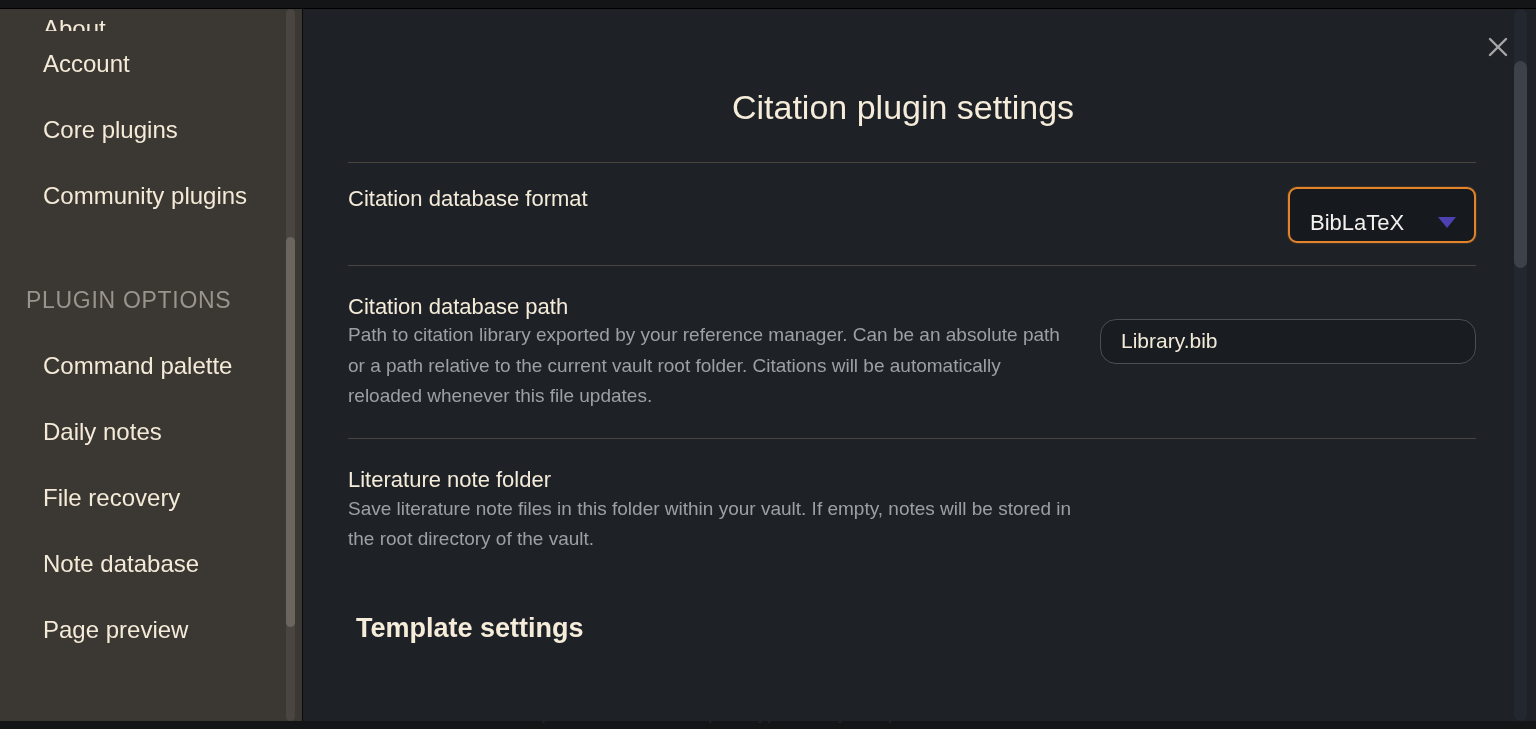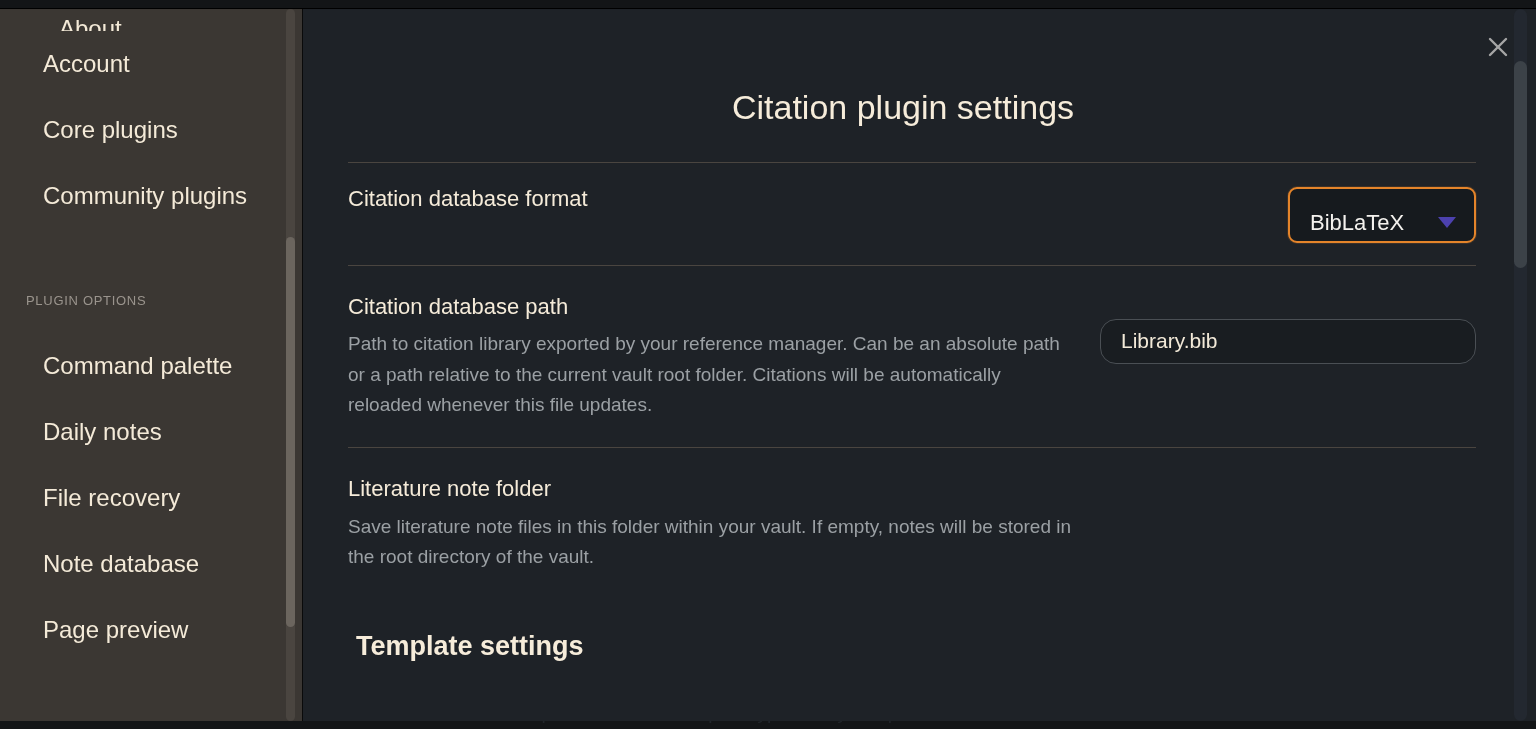--- a/index.html
+++ b/index.html
@@ -64,37 +64,37 @@
     color: #f4ead8;
     cursor: pointer;
     position: relative;
     white-space: nowrap;
   }
   .nav-item.clipped-top {
     height: 22px;
     align-items: flex-end;
     overflow: hidden;
   }
-  .nav-item.clipped-top > span { line-height: 24px; position: relative; top: 10px; margin-left: 16px; }
+  .nav-item.clipped-top > span { line-height: 24px; position: relative; top: 10px; }
   .nav-item.is-active {
     background: #1e2227;
   }
   .nav-item.is-active::before {
     content: "";
     position: absolute;
     left: 0; top: 0; bottom: 0;
     width: 5px;
     background: #f58a21;
   }
   .nav-section-header {
     height: 66px;
     display: flex;
     align-items: center;
     padding-left: 26px;
-    font-size: 13px;
+    font-size: 23px;
     letter-spacing: .7px;
     color: #9a948d;
     text-transform: none;
     white-space: nowrap;
   }
   .nav-gap { height: 38px; }
 
   #sidebar-scrollbar {
     position: absolute;
     top: 0;
@@ -169,21 +169,21 @@
   .setting-row.row-compact { padding: 22px 0; }
 
   .setting-info { flex: 1 1 auto; min-width: 0; max-width: 730px; }
   .setting-name {
     font-size: 22px;
     color: #f5ebd9;
     line-height: 1.25;
     white-space: nowrap;
   }
   .setting-desc {
-    margin-top: 9px;
+    margin-top: 0;
     font-size: 19px;
     line-height: 1.6;
     color: #9ba0a4;
   }
   .setting-control { flex: 0 0 auto; padding-top: 2px; }
 
   
   #db-format-dropdown {
     display: flex;
     align-items: center;

